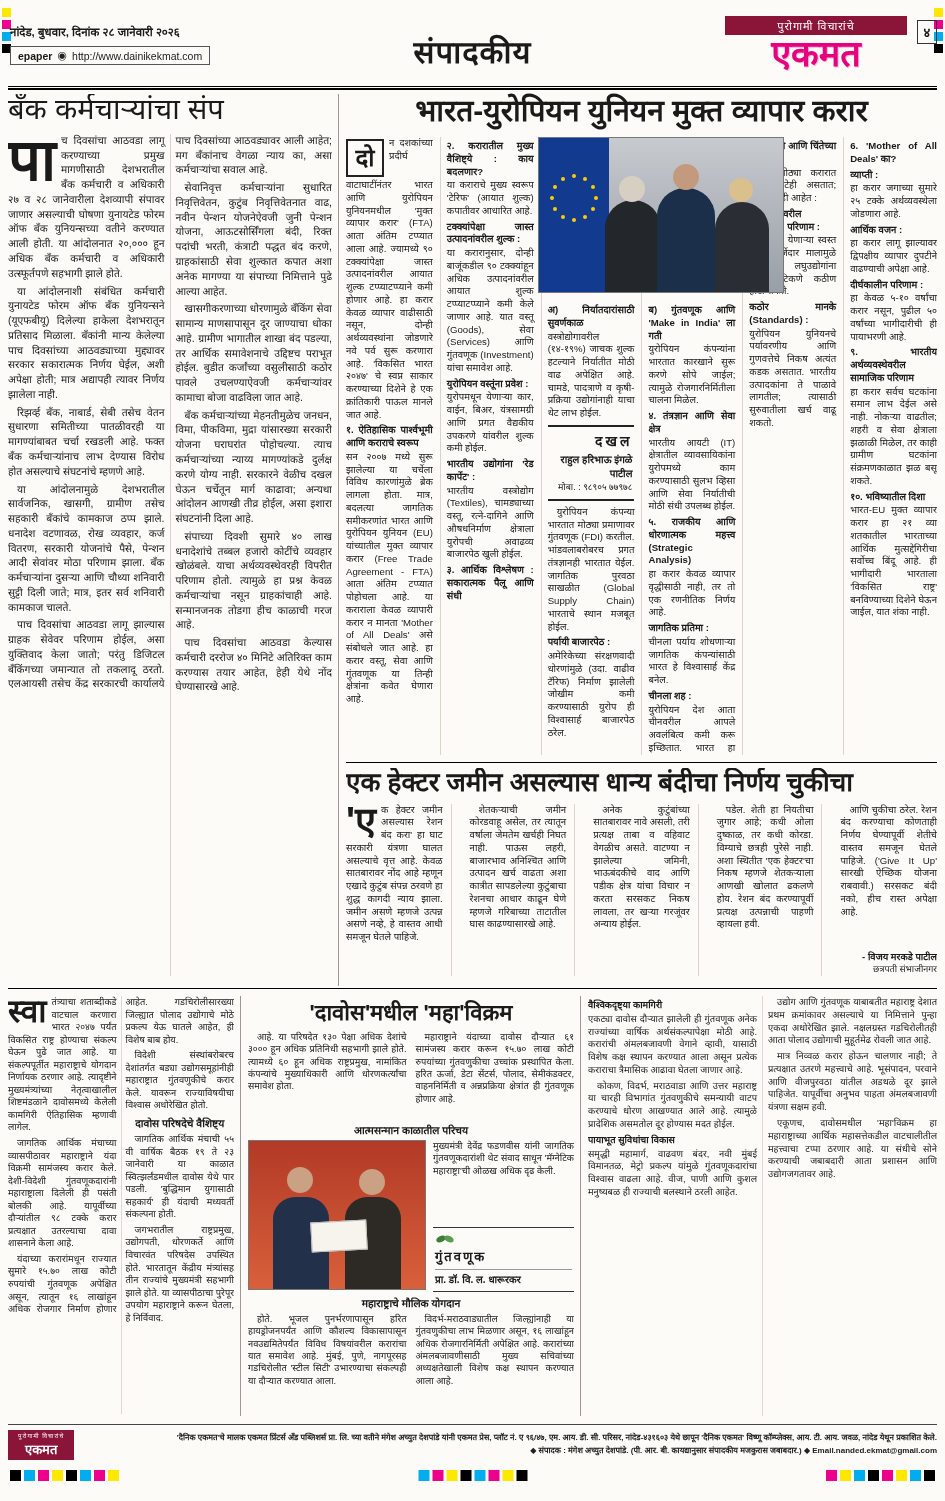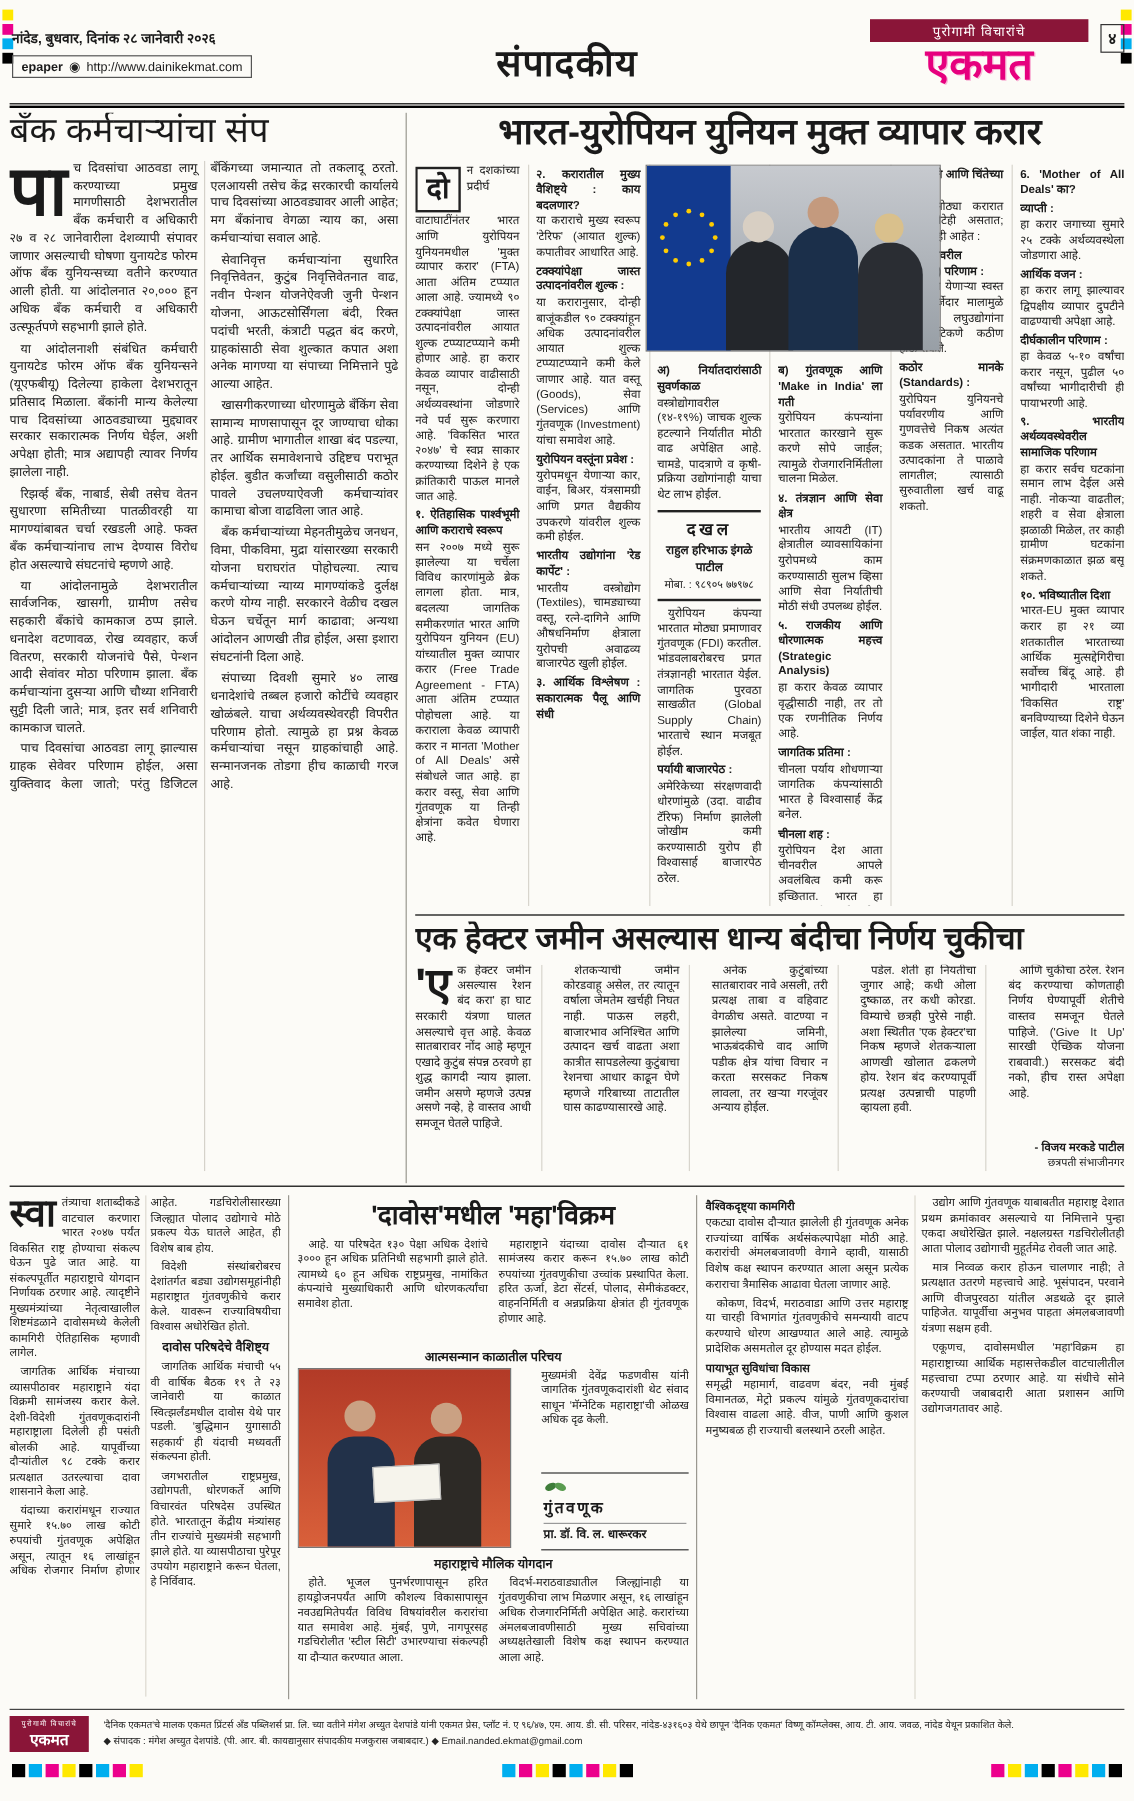--- a/index.html
+++ b/index.html
@@ -47,21 +47,21 @@
   .art-fta { position:absolute; left:346px; top:92px; width:591px; overflow:hidden; }
   .art-fta h1 { font-size:30px; font-weight:bold; text-align:center; line-height:1.1; margin:2px 0 10px; }
   .fta-body { position:relative; display:flex; gap:7px; height:618px; overflow:hidden; font-size:9.6px; line-height:1.33; }
   .fcol { flex:1; min-width:0; }
   .fcol + .fcol { border-left:1px solid #d8d5cd; padding-left:6px; }
   .fcol.pad { padding-top:164px; }
   .dc-box { float:left; width:38px; height:38px; border:2px solid #222; font-size:24px; font-weight:bold; display:flex; align-items:center; justify-content:center; margin:2px 5px 2px 0; }
   .photo1 { position:absolute; left:192px; top:0; width:246px; height:156px; overflow:hidden; background:linear-gradient(#c7cacf,#989fa6); border:1px solid #777; }
   .photo1 .person { position:absolute; bottom:0; border-radius:28px 28px 0 0; }
   .photo1 .head { position:absolute; border-radius:50%; background:#c49a7e; }
-  .dakhal { border-top:2px solid #222; border-bottom:2px solid #222; padding:5px 2px; margin:5px 0; text-align:center; }
+  .dakhal { border-top:2px solid #222; border-bottom:2px solid #222; padding:5px 2px; margin:5px 0; text-align:right; }
   .dk-label { font-size:14px; font-weight:bold; letter-spacing:3px; margin-bottom:3px; }
   .dk-author { font-size:10px; font-weight:bold; }
   .dk-phone { font-size:9px; margin-top:2px; }
   .hrule { position:absolute; border-top:1px solid #000; }
   .hr1 { left:346px; top:762px; width:591px; }
   .hr2 { left:8px; top:988px; width:929px; border-top:1.5px solid #000; }
   .hr3 { left:8px; top:1424px; width:929px; border-top:1px solid #444; }
 
   
   .art-hectare { position:absolute; left:346px; top:768px; width:591px; height:216px; overflow:hidden; }
@@ -77,40 +77,40 @@
   .art-freedom { position:absolute; left:8px; top:996px; width:226px; height:420px; overflow:hidden; }
   .fr-body { column-count:2; column-gap:9px; column-rule:1px solid #ddd9d0; height:418px; overflow:hidden; font-size:9.3px; line-height:1.35; }
   .fr-body .dc { font-size:32px; }
   .subhead { text-align:center; font-weight:bold; font-size:10.5px; margin:4px 0 3px; text-indent:0; }
   .vr2 { left:240px; top:996px; height:420px; }
   .vr3 { left:580px; top:996px; height:420px; }
 
   .art-davos { position:absolute; left:248px; top:996px; width:326px; height:420px; overflow:hidden; }
   .art-davos h1 { font-size:22px; font-weight:bold; text-align:center; margin:0 0 5px; }
   .dv-intro { column-count:2; column-gap:9px; height:88px; overflow:hidden; font-size:9.3px; line-height:1.33; }
-  .dv-mid { display:flex; gap:25px; height:152px; margin:2px 0; }
+  .dv-mid { display:flex; gap:7px; height:152px; margin:2px 0; }
   .photo2 { width:178px; height:150px; flex:none; position:relative; overflow:hidden; background:linear-gradient(#b23a27,#d9603a); border:1px solid #777; }
   .photo2 .person { position:absolute; bottom:0; border-radius:22px 22px 0 0; }
   .photo2 .head { position:absolute; border-radius:50%; background:#caa183; }
   .photo2 .cert { position:absolute; width:56px; height:30px; background:#f6f4ec; border:1px solid #bbb; left:62px; bottom:38px; transform:rotate(-3deg); }
   .dv-midright { flex:1; min-width:0; font-size:9.3px; line-height:1.33; display:flex; flex-direction:column; }
   .author-box { margin-top:auto; border-top:1.5px solid #333; border-bottom:1.5px solid #333; padding:5px 2px; }
   .ab-label { font-size:13px; font-weight:bold; letter-spacing:2px; border-bottom:1px solid #999; padding-bottom:3px; margin-bottom:3px; }
   .ab-name { font-size:10px; font-weight:bold; }
   .dv-bottom { column-count:2; column-gap:9px; height:118px; overflow:hidden; font-size:9.3px; line-height:1.33; }
 
   .art-davos-right { position:absolute; left:588px; top:996px; width:349px; height:420px; overflow:hidden; column-count:2; column-gap:11px; column-rule:1px solid #ddd9d0; font-size:9.4px; line-height:1.36; }
   .art-davos-right b.ph { text-align:left; }
 
   
   footer { position:absolute; left:8px; top:1430px; width:929px; display:flex; align-items:center; gap:12px; }
   .flogo { background:#8a1538; color:#fff; padding:2px 10px; text-align:center; flex:none; }
   .flogo .ft { font-size:6px; letter-spacing:1px; }
   .flogo .fb { font-size:13px; font-weight:bold; }
-  .ftext { flex:1; font-size:8px; text-align:left; line-height:1.6; color:#222; }
+  .ftext { flex:1; font-size:8px; text-align:right; line-height:1.6; color:#222;font-weight:bold; }
 </style>
 </head>
 <body>
 
 <div class="page">
 
   <div class="regstack tl">
     <div class="sq y"></div>
     <div class="sq m"></div>
     <div class="sq c"></div>
@@ -145,20 +145,21 @@
       <p class="lead"><span class="dc">पा</span><span>च दिवसांचा आठवडा लागू करण्याच्या प्रमुख मागणीसाठी देशभरातील बँक कर्मचारी व अधिकारी २७ व २८ जानेवारीला देशव्यापी संपावर जाणार असल्याची घोषणा युनायटेड फोरम ऑफ बँक युनियन्सच्या वतीने करण्यात आली होती. या आंदोलनात २०,००० हून अधिक बँक कर्मचारी व अधिकारी उत्स्फूर्तपणे सहभागी झाले होते.</span></p>
       <div>
           <p>या आंदोलनाशी संबंधित कर्मचारी युनायटेड फोरम ऑफ बँक युनियन्सने (यूएफबीयू) दिलेल्या हाकेला देशभरातून प्रतिसाद मिळाला. बँकांनी मान्य केलेल्या पाच दिवसांच्या आठवड्याच्या मुद्द्यावर सरकार सकारात्मक निर्णय घेईल, अशी अपेक्षा होती; मात्र अद्यापही त्यावर निर्णय झालेला नाही.</p>
           <p>रिझर्व्ह बँक, नाबार्ड, सेबी तसेच वेतन सुधारणा समितीच्या पातळीवरही या मागण्यांबाबत चर्चा रखडली आहे. फक्त बँक कर्मचाऱ्यांनाच लाभ देण्यास विरोध होत असल्याचे संघटनांचे म्हणणे आहे.</p>
           <p>या आंदोलनामुळे देशभरातील सार्वजनिक, खासगी, ग्रामीण तसेच सहकारी बँकांचे कामकाज ठप्प झाले. धनादेश वटणावळ, रोख व्यवहार, कर्ज वितरण, सरकारी योजनांचे पैसे, पेन्शन आदी सेवांवर मोठा परिणाम झाला. बँक कर्मचाऱ्यांना दुसऱ्या आणि चौथ्या शनिवारी सुट्टी दिली जाते; मात्र, इतर सर्व शनिवारी कामकाज चालते.</p>
           <p>पाच दिवसांचा आठवडा लागू झाल्यास ग्राहक सेवेवर परिणाम होईल, असा युक्तिवाद केला जातो; परंतु डिजिटल बँकिंगच्या जमान्यात तो तकलादू ठरतो. एलआयसी तसेच केंद्र सरकारची कार्यालये पाच दिवसांच्या आठवड्यावर आली आहेत; मग बँकांनाच वेगळा न्याय का, असा कर्मचाऱ्यांचा सवाल आहे.</p>
           <p>सेवानिवृत्त कर्मचाऱ्यांना सुधारित निवृत्तिवेतन, कुटुंब निवृत्तिवेतनात वाढ, नवीन पेन्शन योजनेऐवजी जुनी पेन्शन योजना, आऊटसोर्सिंगला बंदी, रिक्त पदांची भरती, कंत्राटी पद्धत बंद करणे, ग्राहकांसाठी सेवा शुल्कात कपात अशा अनेक मागण्या या संपाच्या निमित्ताने पुढे आल्या आहेत.</p>
           <p>खासगीकरणाच्या धोरणामुळे बँकिंग सेवा सामान्य माणसापासून दूर जाण्याचा धोका आहे. ग्रामीण भागातील शाखा बंद पडल्या, तर आर्थिक समावेशनाचे उद्दिष्टच पराभूत होईल. बुडीत कर्जांच्या वसुलीसाठी कठोर पावले उचलण्याऐवजी कर्मचाऱ्यांवर कामाचा बोजा वाढविला जात आहे.</p>
           <p>बँक कर्मचाऱ्यांच्या मेहनतीमुळेच जनधन, विमा, पीकविमा, मुद्रा यांसारख्या सरकारी योजना घराघरांत पोहोचल्या. त्याच कर्मचाऱ्यांच्या न्याय्य मागण्यांकडे दुर्लक्ष करणे योग्य नाही. सरकारने वेळीच दखल घेऊन चर्चेतून मार्ग काढावा; अन्यथा आंदोलन आणखी तीव्र होईल, असा इशारा संघटनांनी दिला आहे.</p>
           <p>संपाच्या दिवशी सुमारे ४० लाख धनादेशांचे तब्बल हजारो कोटींचे व्यवहार खोळंबले. याचा अर्थव्यवस्थेवरही विपरीत परिणाम होतो. त्यामुळे हा प्रश्न केवळ कर्मचाऱ्यांचा नसून ग्राहकांचाही आहे. सन्मानजनक तोडगा हीच काळाची गरज आहे.</p>
+          <p>पाच दिवसांचा आठवडा केल्यास कर्मचारी दररोज ४० मिनिटे अतिरिक्त काम करण्यास तयार आहेत, हेही येथे नोंद घेण्यासारखे आहे.</p>
         </div>
     </div>
   </section>
   <div class="vrule vr1"></div>
 
   <section class="art-fta">
     <h1>भारत-युरोपियन युनियन मुक्त व्यापार करार</h1>
     <div class="fta-body">
       <div class="photo1">
         <svg width="70" height="156" viewBox="0 0 70 156">

